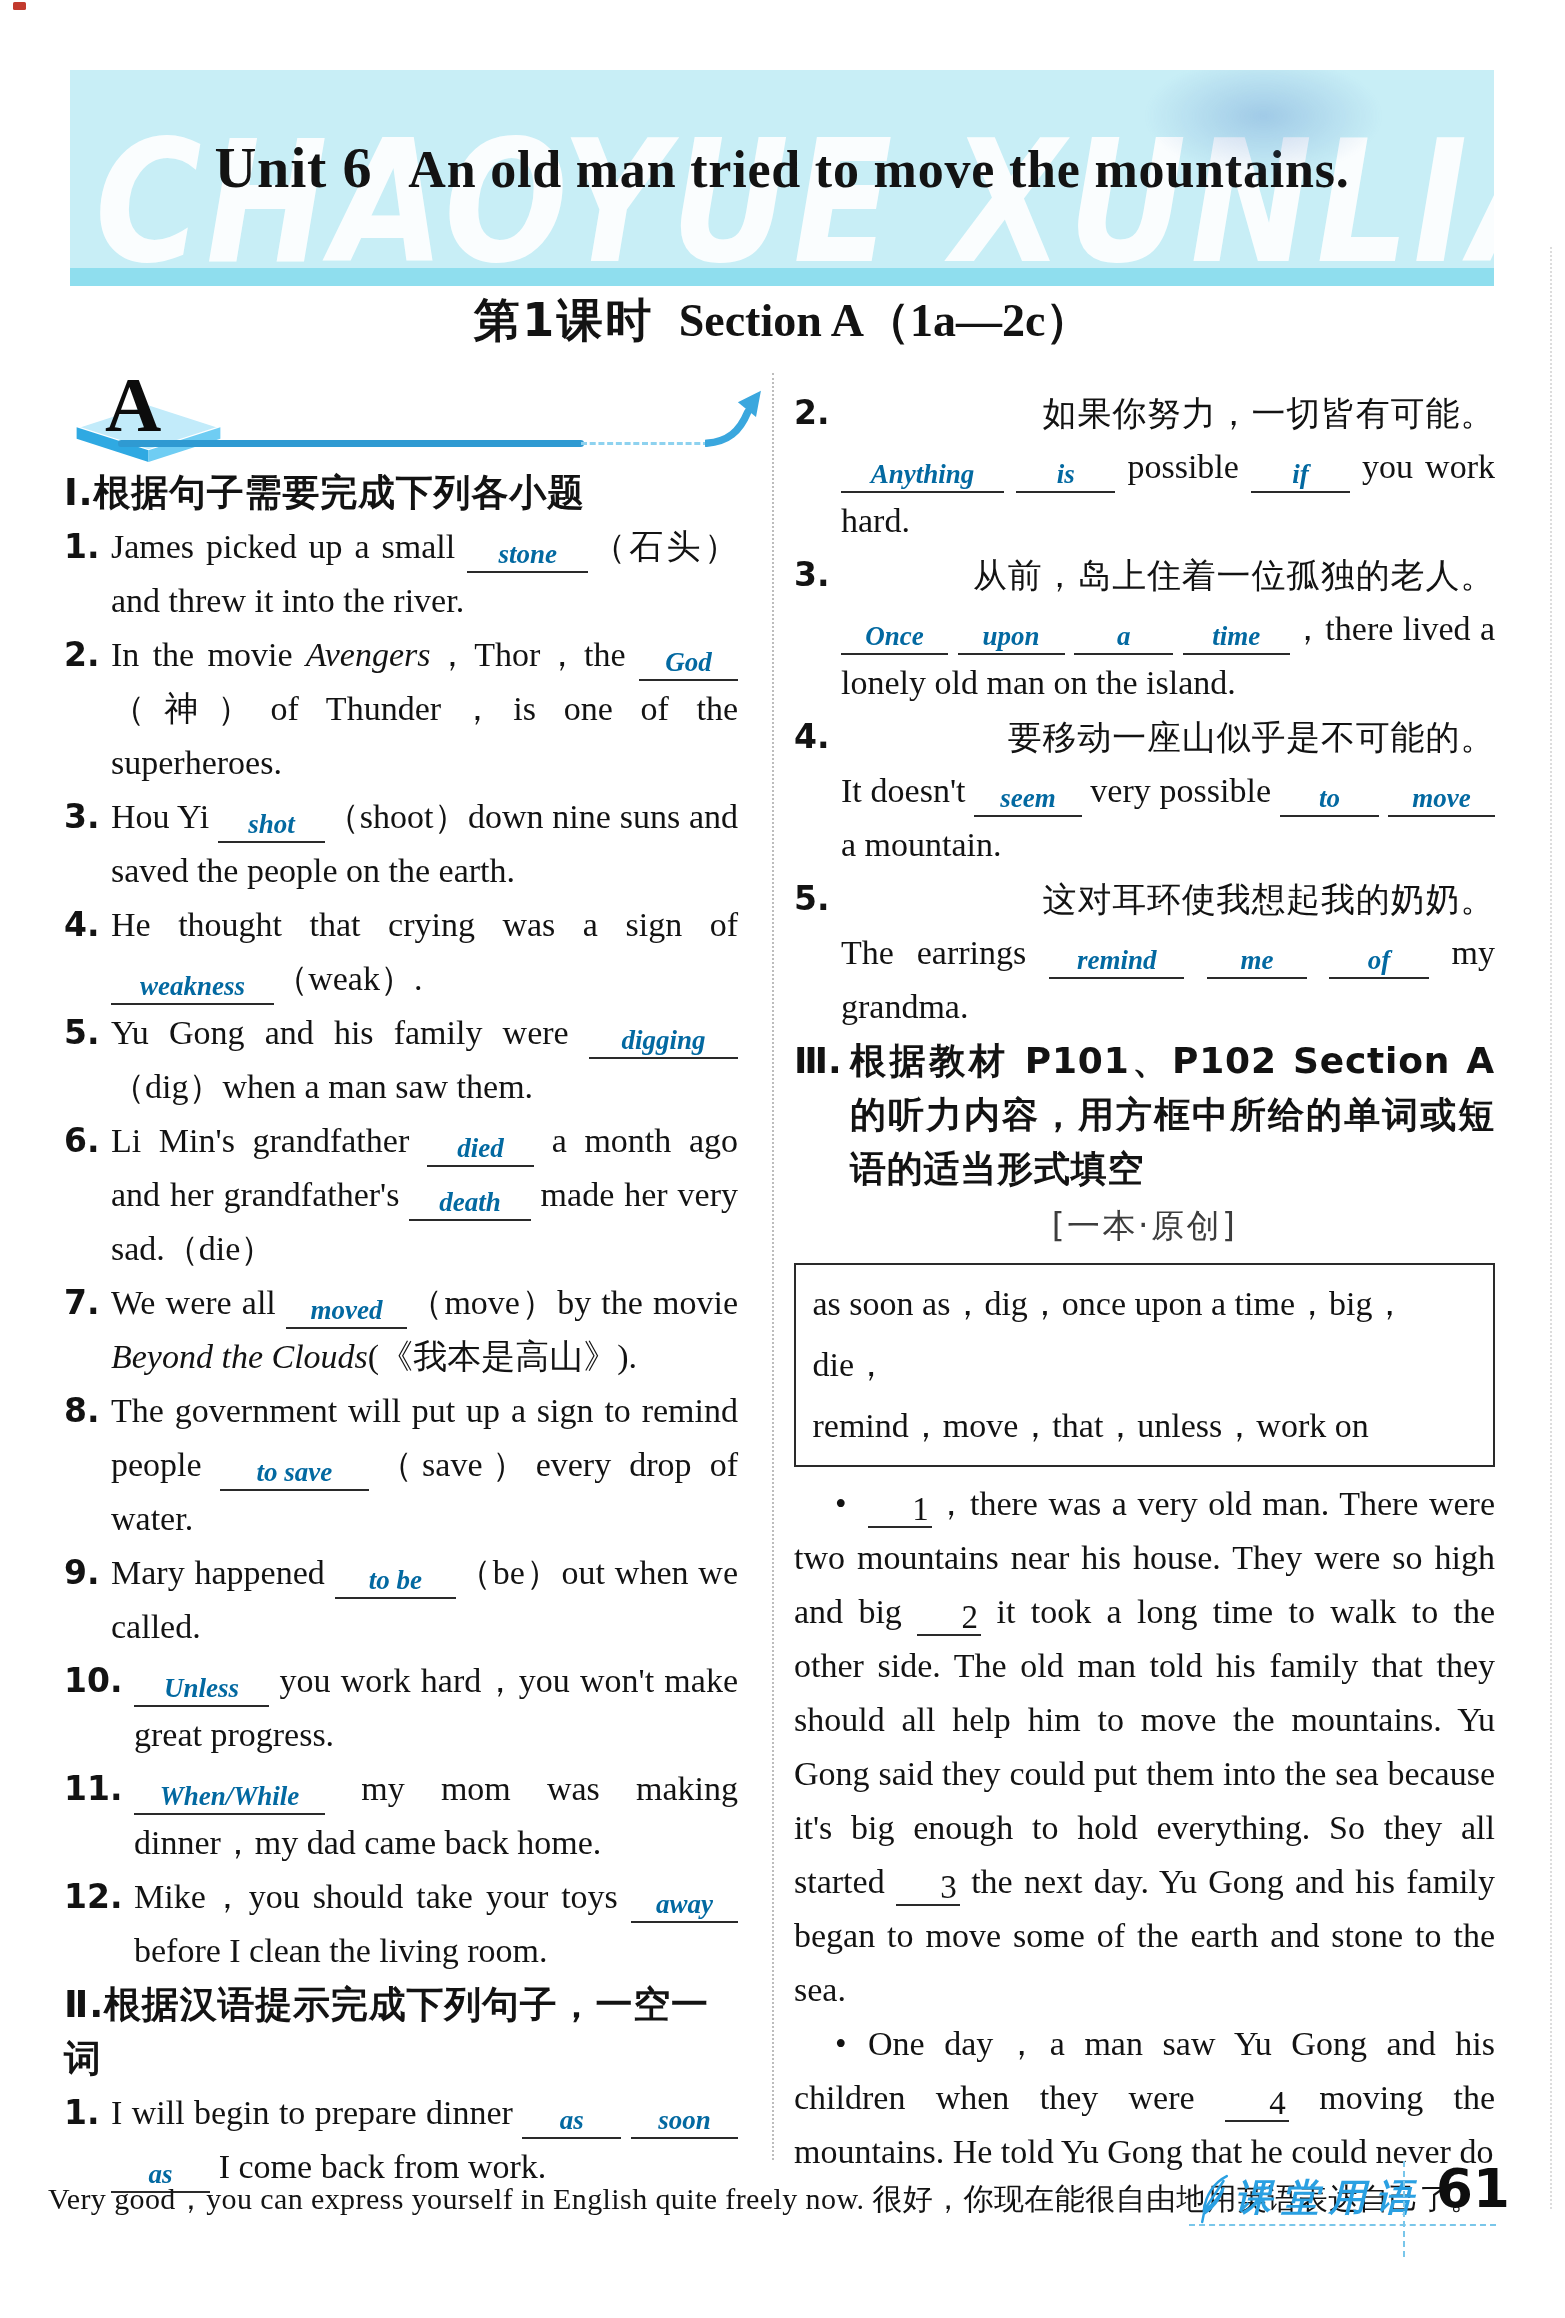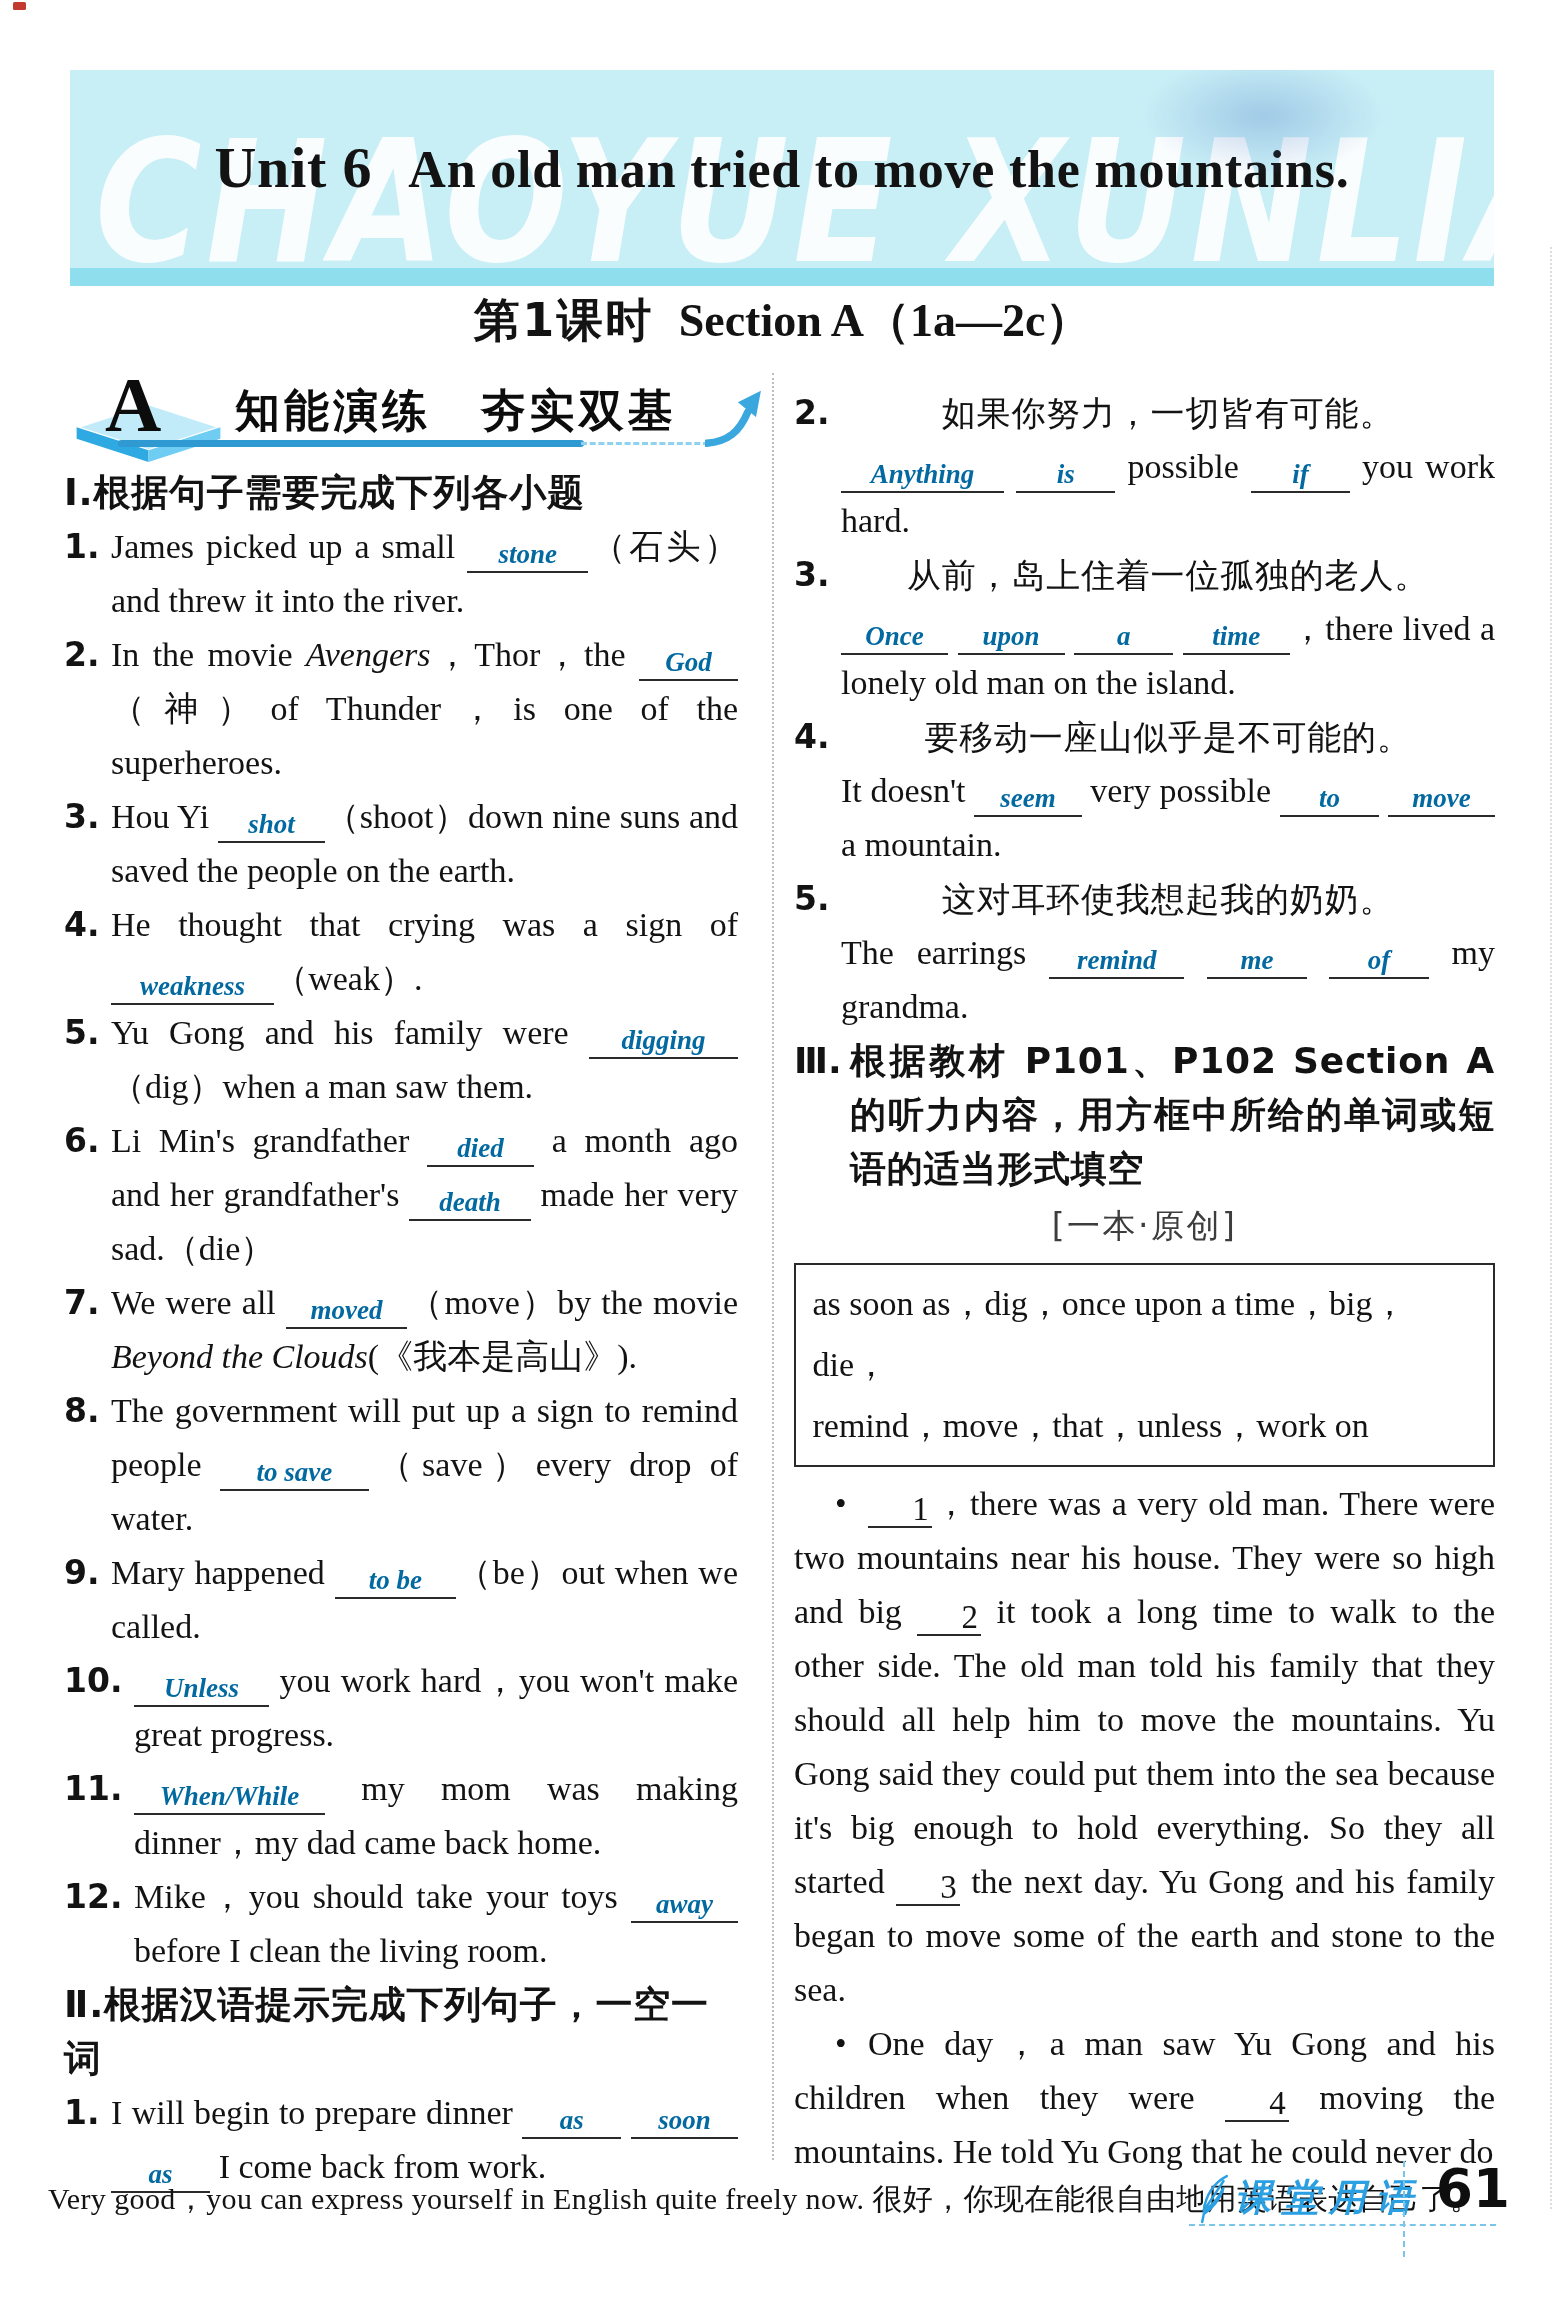--- a/index.html
+++ b/index.html
@@ -37,21 +37,21 @@
   .divider{position:absolute;left:772px;top:373px;height:1787px;border-left:2.5px dotted #bdbdbd;}
   .col{position:absolute;font-size:34px;line-height:54px;text-align:justify;}
   .col-left{left:64px;top:466px;width:674px;}
   .col-right{left:794px;top:386px;width:701px;}
   .sec-heading{font-family:"DejaVu Sans",sans-serif;font-weight:bold;font-size:37px;
                text-align:left;letter-spacing:0.8px;line-height:54px;}
   .item{display:flex;align-items:flex-start;}
   .item .num{flex:0 0 auto;min-width:35px;padding-right:11.5px;font-family:"DejaVu Sans",sans-serif;
              font-weight:bold;font-size:33px;line-height:54px;}
   .item .body{flex:1 1 auto;text-align:justify;}
-  .zh-line{font-family:"DejaVu Sans",sans-serif;text-align:center;letter-spacing:0.8px;}
+  .zh-line{font-family:"DejaVu Sans",sans-serif;text-align:right;letter-spacing:0.8px;}
   .en-italic{font-style:italic;}
   .blank{display:inline-block;vertical-align:-6.6px;border-bottom:2.5px solid #2a2a2a;
          text-align:center;padding:0 6.6px;line-height:1.05;}
   .blank .ans{display:inline-block;transform:translateY(-2.5px);color:#0369a1;
               font-family:"Liberation Serif",serif;font-style:italic;font-weight:bold;font-size:27px;}
   .nblank{display:inline-block;vertical-align:-5px;min-width:64px;border-bottom:2.5px solid #2a2a2a;
           text-align:center;line-height:1.05;font-size:33px;}
   .p3-heading{display:flex;font-family:"DejaVu Sans",sans-serif;font-weight:bold;font-size:36px;}
   .p3-heading .hnum{flex:0 0 auto;min-width:38px;padding-right:8.2px;line-height:54px;}
   .p3-heading .hbody{flex:1;text-align:justify;line-height:54px;letter-spacing:0.8px;}
@@ -92,21 +92,20 @@
 
   <div class="badge-row">
     <div class="cube">
       <svg width="157" height="58" viewBox="0 0 190 70">
         <polygon points="8,28 95,0 182,28 95,56" fill="#c2ebfa" stroke="#ffffff" stroke-width="3"></polygon>
         <polygon points="8,28 95,56 95,70 8,42" fill="#2fa9e2"></polygon>
         <polygon points="95,56 182,28 182,42 95,70" fill="#6fcdf3"></polygon>
       </svg>
       <span class="cube-letter">A</span>
     </div>
-    <div class="badge-heading">知能演练　夯实双基</div>
     <div class="rule-solid"></div>
     <div class="rule-dash"></div>
     <svg class="arrow" width="74" height="70" viewBox="0 0 90 85">
       <path d="M2,72 C 28,70 42,58 52,34" stroke="#3aa7de" stroke-width="9" fill="none" stroke-linecap="round"></path>
       <polygon points="40,22 68,8 62,40" fill="#3aa7de"></polygon>
     </svg>
   </div>
 
   <div class="divider"></div>
 

